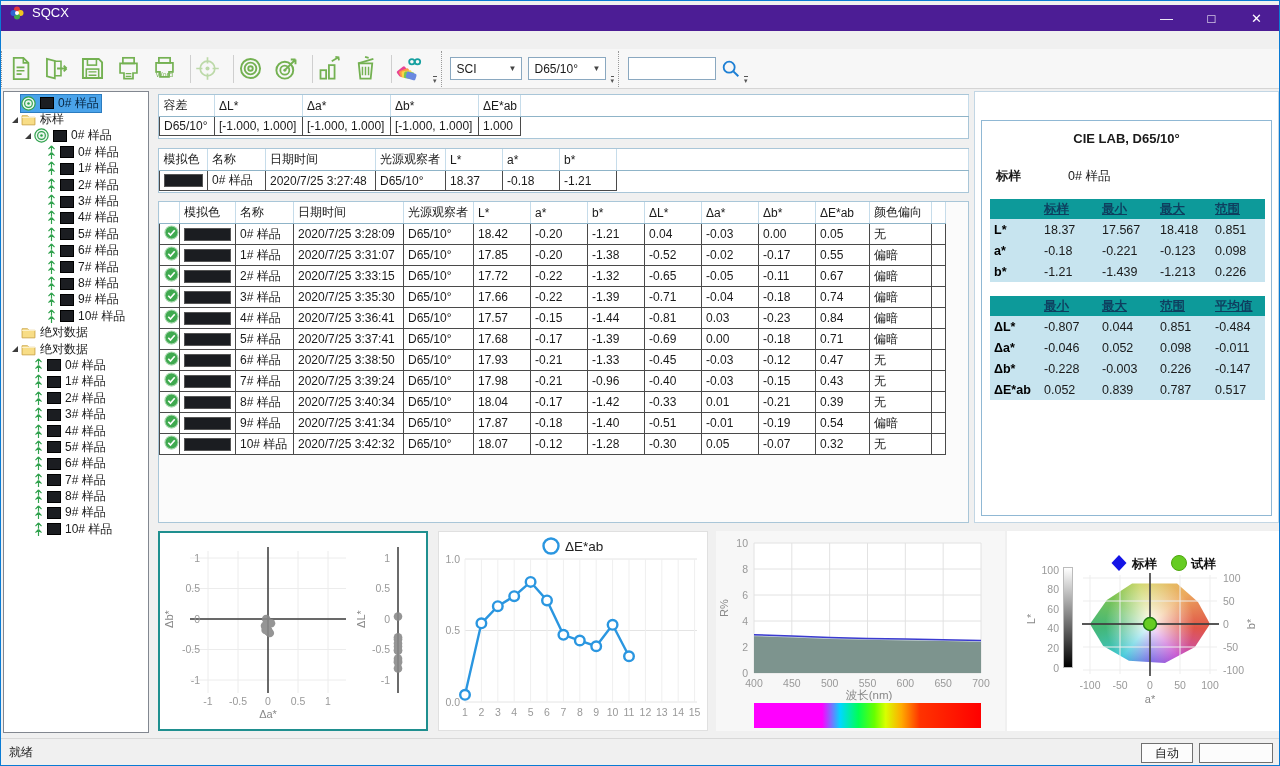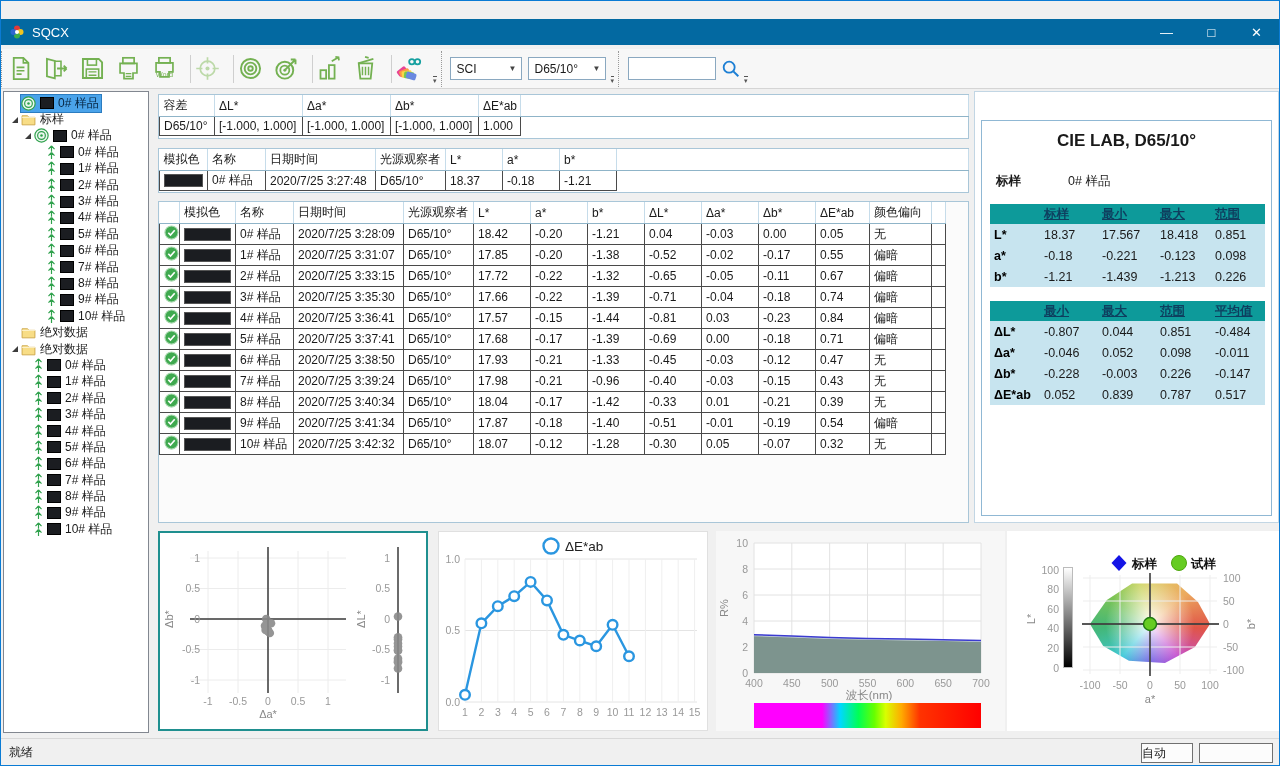--- a/index.html
+++ b/index.html
@@ -1,22 +1,22 @@
 <!DOCTYPE html>
 <html><head>
 <meta charset="utf-8">
 <style>
   * { box-sizing: border-box; margin: 0; padding: 0; }
   body { font-family: "Liberation Sans", sans-serif; background:#444; }
   .window { position:relative; width:1280px; height:766px; background:#f0f0f0;
             border:1px solid #0a7bd4; overflow:hidden; font-size:12px; color:#1a1a1a; }
 
   
-  .titlebar { position:absolute; left:0; top:18px; width:100%; height:26px; background:#0369a1;
-              display:flex; align-items:center; color:#fff; }
+  .titlebar { position:absolute; left:0; top:4px; width:100%; height:26px; background:#4c1d95;
+              display:flex; color:#fff; }
   .titlebar .logo { width:16px; height:16px; margin:0 7px 0 8px; }
   .titlebar .title { font-size:13px; }
   .win-controls { margin-left:auto; display:flex; height:100%; }
   .win-btn { width:45px; height:100%; display:flex; align-items:center; justify-content:center;
              color:#fff; font-size:13px; cursor:default; }
 
   
   .menubar { position:absolute; left:0; top:26px; width:100%; height:22px; background:#fff;
              display:flex; align-items:center; padding-left:4px; border-bottom:1px solid #e8e8e8;margin-top:36px;}
   .menu-item { padding:3px 9px; font-size:12.5px; }
@@ -56,21 +56,21 @@
                   overflow:hidden; white-space:nowrap; }
   table.grid td.noborder { border:none; background:transparent; }
   td .cell-swatch { width:100%; height:13px; background:#1b1d21; border:1px solid #555; }
   td.chk, th.chk { padding:0 1px; text-align:center; }
 
   
   .right-panel { position:absolute; left:973px; top:90px; width:305px; height:432px; background:#fff;
                  border:1px solid #c2d6e4; }
   .rp-header { height:26px; display:flex; align-items:center; padding-left:6px; gap:5px; font-size:13px; }
   .rp-box { position:absolute; left:6px; right:6px; top:28px; bottom:6px; border:1px solid #90b8d4; background:#fff; }
-  .rp-title { text-align:center; font-weight:bold; font-size:17px; margin-top:10px; }
+  .rp-title { text-align:center; font-weight:bold; font-size:13px; margin-top:10px; }
   .rp-std { display:flex; margin:22px 14px 0 14px; font-size:12.5px; }
   .rp-std .lbl { font-weight:bold; width:72px; }
   .rp-table { border-collapse:collapse; table-layout:fixed; font-size:12.5px; margin:14px 8px 0 8px; width:275px; }
   .rp-table th { background:#0d9a9a; color:#0e3f5f; font-weight:bold; text-decoration:underline;
                  height:20px; text-align:left; padding:1px 4px; }
   .rp-table td { background:#c7e4ef; height:21px; padding:1px 4px; }
   .rp-table td.rowlbl { font-weight:bold; color:#000; }
 
   
   .chartbox { position:absolute; top:530px; height:200px; background:#fff; }
@@ -87,21 +87,21 @@
       background:radial-gradient(circle at 50% 50%, rgba(255,255,255,.95) 0%, rgba(255,255,255,0) 55%); }
   .lbar { position:absolute; left:56px; top:36px; width:10px; height:101px;
       background:linear-gradient(to bottom,#ffffff,#000000); border:1px solid #bbb; }
   .overlay-svg { position:absolute; left:0; top:0; pointer-events:none; }
 
   
   .statusbar { position:absolute; left:0; top:737px; width:100%; height:28px; background:#f0f0f0;
                border-top:1px solid #d8d8d8; display:flex; align-items:center; font-size:12px; }
   .status-text { margin-left:8px; }
   .status-auto { position:absolute; right:86px; width:52px; height:20px; border:1px solid #707070;
-                 background:#fcfcfc; line-height:18px; }
+                 background:#fcfcfc; text-align:center; line-height:18px; }
   .status-empty { position:absolute; right:6px; width:74px; height:20px; border:1px solid #707070; background:#fcfcfc; }
 </style>
 </head>
 <body>
 
 <div class="window">
 
   <div class="titlebar">
     <svg class="logo" viewBox="0 0 16 16">
       <circle cx="8" cy="4.5" r="3" fill="#e23a3a"></circle>

